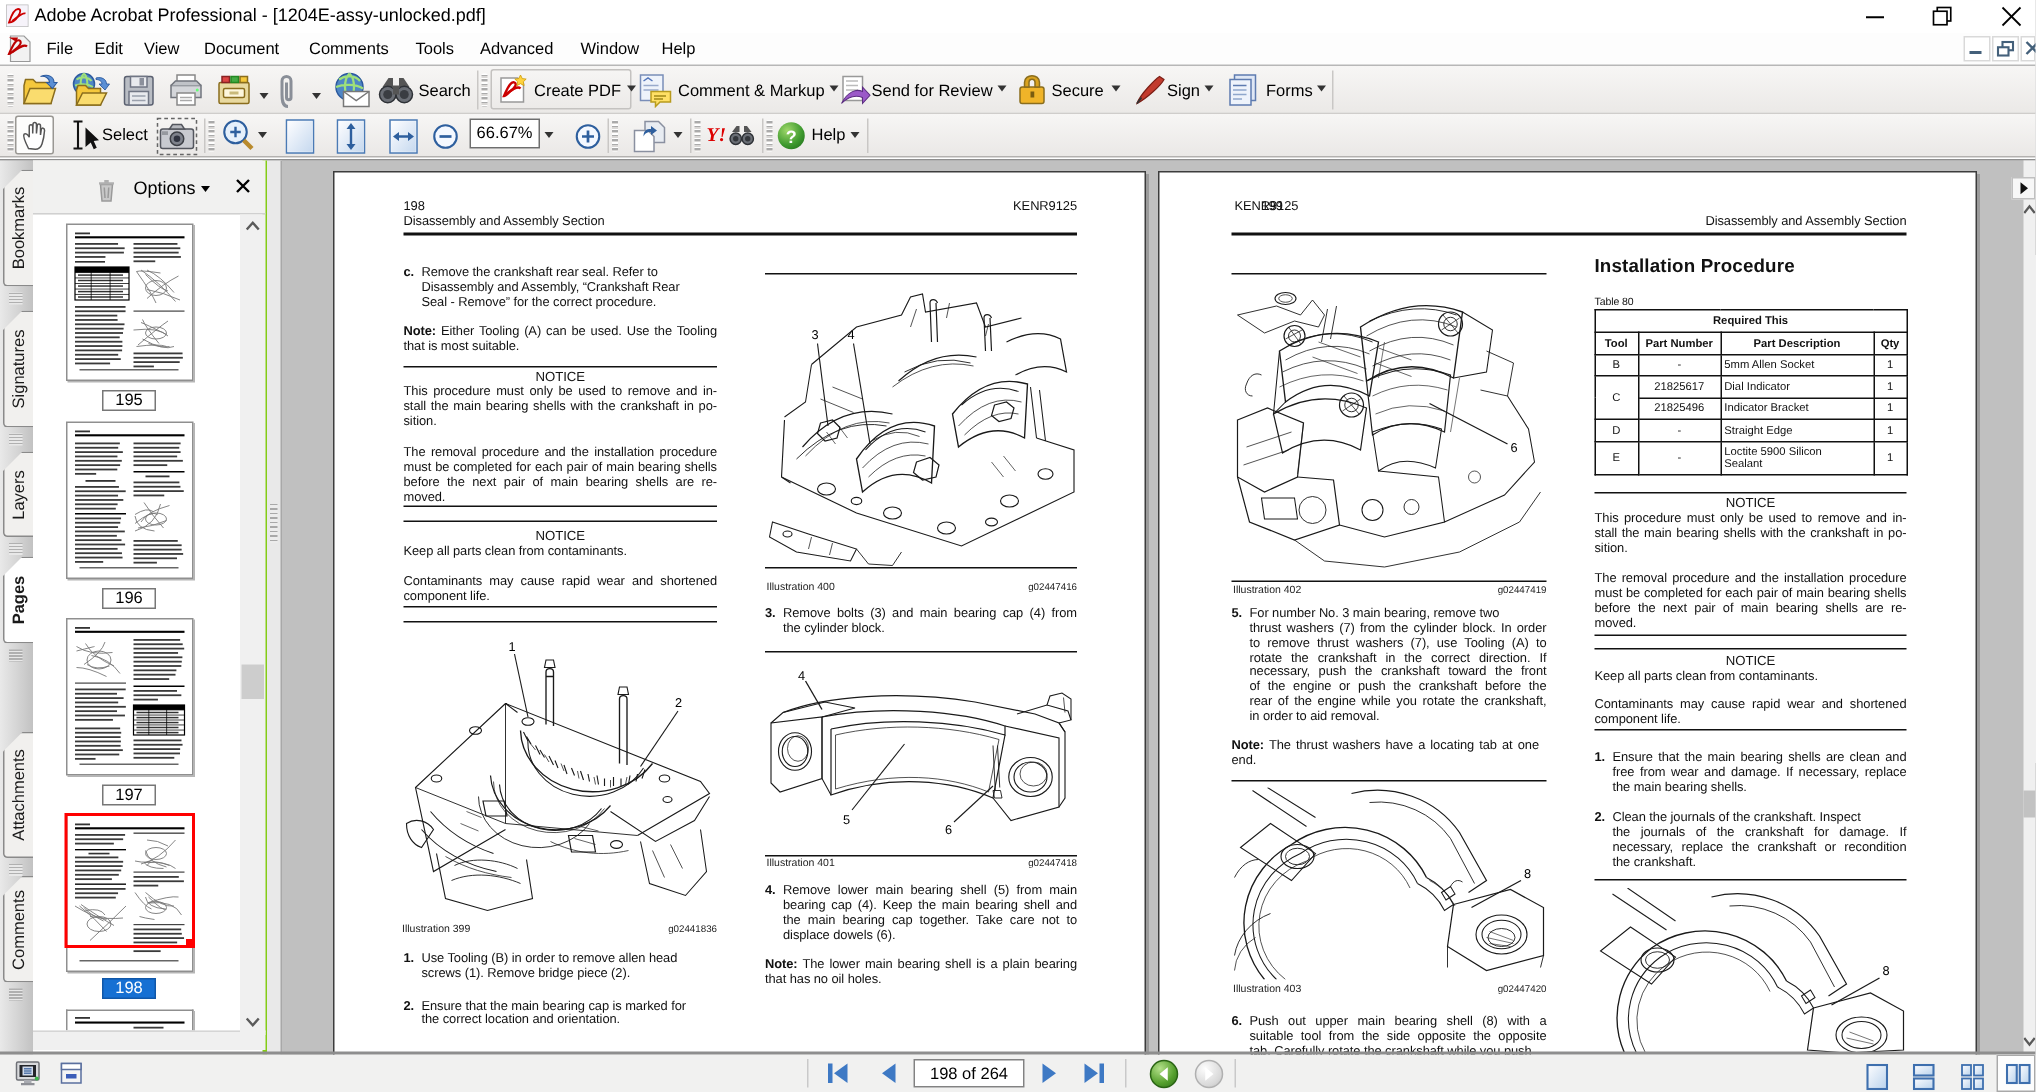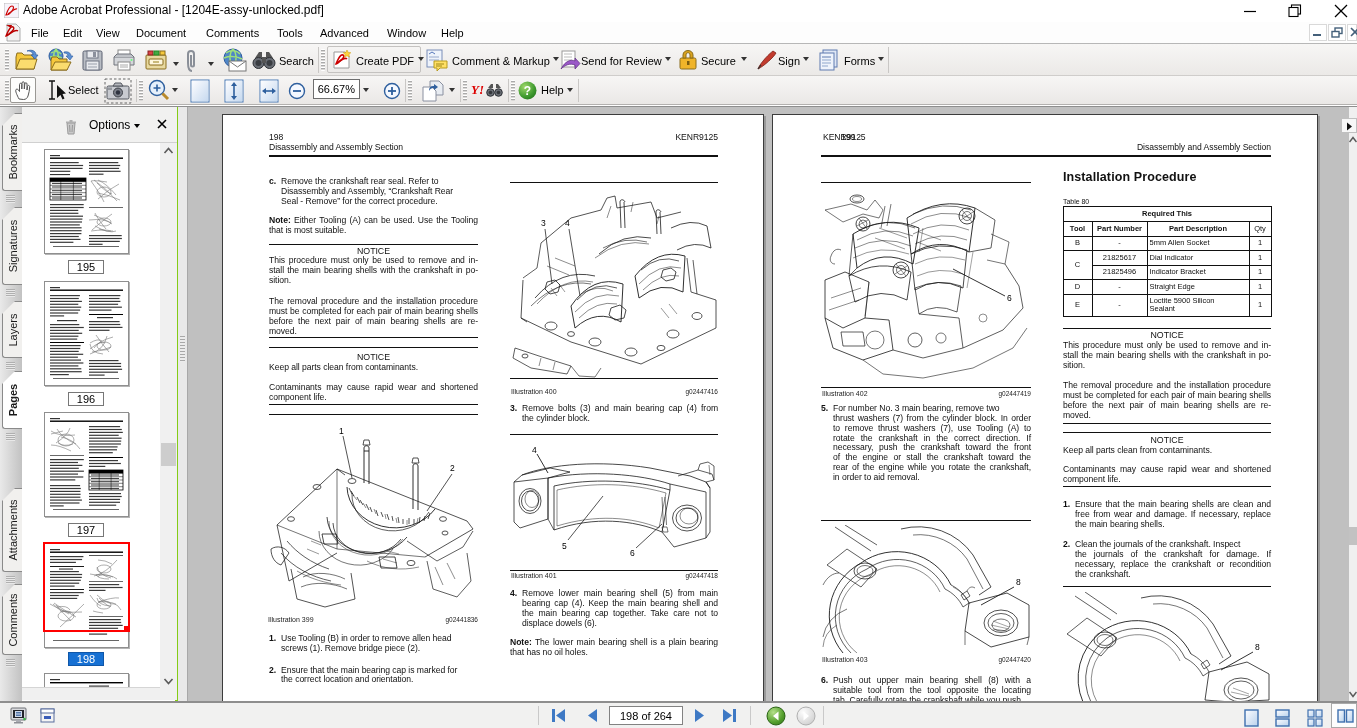--- a/index.html
+++ b/index.html
@@ -892,23 +892,27 @@
  <div class="hr" style="left:48px;top:271.5px;width:210px"></div>
  <div class="illlab" style="left:49px;top:275px">Illustration 402</div>
  <div class="illlab" style="left:49px;top:275px;width:209px;text-align:right;font-size:6.5px">g02447419</div>
  <div class="pt" style="left:48px;top:289px"><b>5.</b></div>
  <div class="pt" style="left:60px;top:289px;width:198px">
       <div class="lnl">For number No. 3 main bearing, remove two</div>
       <div class="ln">thrust washers (7) from the cylinder block. In order</div>
       <div class="ln">to remove thrust washers (7), use Tooling (A) to</div>
       <div class="ln">rotate the crankshaft in the correct direction. If</div>
       <div class="ln">necessary, push the crankshaft toward the front</div>
-      <div class="ln">of the engine or stall the crankshaft toward the</div>
+      <div class="ln">of the engine or push the crankshaft before the</div>
       <div class="ln">rear of the engine while you rotate the crankshaft,</div>
       <div class="lnl">in order to aid removal.</div>
+    </div>
+ <div class="pt" style="left:48px;top:377px;width:205px">
+      <div class="ln"><b>Note:</b> The thrust washers have a locating tab at one</div>
+      <div class="lnl">end.</div>
     </div>
  <div class="hr" style="left:48px;top:404.5px;width:210px"></div>
  <svg class="ill" style="left:48px;top:410px" width="210" height="128" viewBox="0 0 210 128" id="ill403">
 <g stroke="#1a1a1a" stroke-width="0.75" fill="none">
 <text x="195" y="60" font-size="8.5" stroke="none" fill="#000" font-family="Liberation Sans">8</text>
 <path d="M193 62 L160 80" stroke-width="0.9"></path>
 <path d="M14 2 L50 26 M24 0 L56 20" stroke-width="0.7"></path>
 <path d="M6 40 L26 24 L56 44 L40 62 Z" stroke-width="0.7"></path>
 <ellipse cx="44" cy="46" rx="11" ry="8"></ellipse>
         <ellipse cx="44" cy="46" rx="8" ry="5.5" stroke-width="0.6"></ellipse>
@@ -930,42 +934,42 @@
 <path d="M144 106 L144 120 M208 112 L206 120" stroke-width="0.6"></path>
 <path d="M2 112 A40 36 0 0 1 26 84" stroke-width="0.6"></path>
 <path d="M2 122 A30 28 0 0 1 16 100" stroke-width="0.5"></path>
 </g>
     </svg>
  <div class="illlab" style="left:49px;top:541px">Illustration 403</div>
  <div class="illlab" style="left:49px;top:541px;width:209px;text-align:right;font-size:6.5px">g02447420</div>
  <div class="pt" style="left:48px;top:561px"><b>6.</b></div>
  <div class="pt" style="left:60px;top:561px;width:198px">
       <div class="ln">Push out upper main bearing shell (8) with a</div>
-      <div class="ln">suitable tool from the tool opposite the locating</div>
+      <div class="ln">suitable tool from the side opposite the opposite</div>
       <div class="lnl">tab. Carefully rotate the crankshaft while you push</div>
     </div>
 
  <div class="pt" style="left:290px;top:57.5px;font-size:12.5px;font-weight:bold;letter-spacing:0.1px">Installation Procedure</div>
  <div class="pt" style="left:290px;top:82px;font-size:7px">Table 80</div>
  <table id="tools-table" style="position:absolute;left:289.5px;top:91px;border-collapse:collapse;font-size:7.5px;color:#111;table-layout:fixed;width:208px">
   <colgroup>
         <col style="width:29px">
         <col style="width:55px">
         <col style="width:102px">
         <col style="width:22px">
       </colgroup>
   <tbody>
         <tr style="height:15px">
           <td colspan="4" style="border:1px solid #111;text-align:center;font-weight:bold">Required This</td>
         </tr>
   <tr style="height:14.5px">
           <td class="tc" style="font-weight:bold">Tool</td>
           <td class="tc" style="font-weight:bold">Part Number</td>
           <td class="tc" style="font-weight:bold">Part Description</td>
-          <td class="tc" style="font-weight:normal">Qty</td>
+          <td class="tc" style="font-weight:bold">Qty</td>
         </tr>
   <tr style="height:14.5px">
           <td class="tc">B</td>
           <td class="tc">-</td>
           <td class="td2">5mm Allen Socket</td>
           <td class="tc">1</td>
         </tr>
   <tr style="height:14.5px">
           <td class="tc" rowspan="2">C</td>
           <td class="tc">21825617</td>

